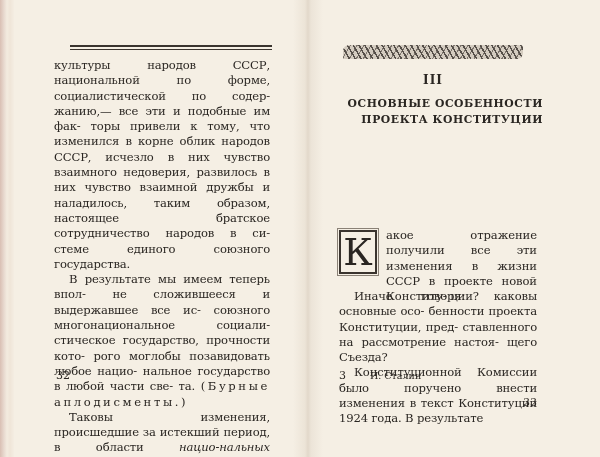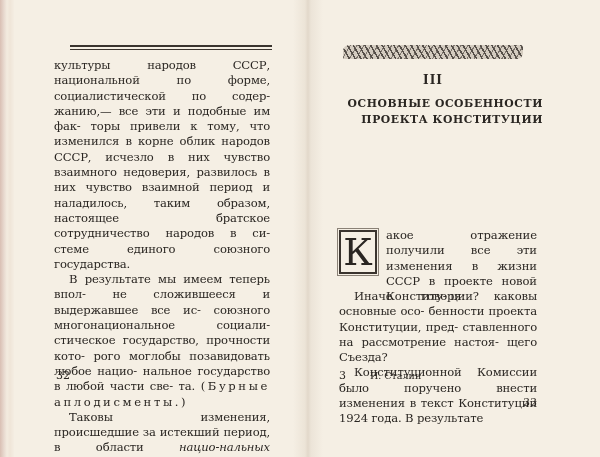--- a/index.html
+++ b/index.html
@@ -79,21 +79,21 @@
   <div class="page page-left">
     <div class="rule-top" style="left:56px;"></div>
     <div class="text-block" style="left:40px; top:58px; width:216px;">
       <p>
         <span>культуры народов СССР, национальной</span>
         <span>по форме, социалистической по содер-</span>
         <span>жанию,— все эти и подобные им фак-</span>
         <span>торы привели к тому, что изменился в</span>
         <span>корне облик народов СССР, исчезло в них</span>
         <span>чувство взаимного недоверия, развилось</span>
-        <span>в них чувство взаимной период и</span>
+        <span>в них чувство взаимной дружбы и</span>
         <span>наладилось, таким образом, настоящее</span>
         <span>братское сотрудничество народов в си-</span>
         <span>стеме единого союзного государства.</span>
       </p>
       <p class="indent">
         <span>В результате мы имеем теперь впол-</span>
         <span>не сложившееся и выдержавшее все ис-</span>
         <span>союзного многонациональное социали-</span>
         <span>стическое государство, прочности кото-</span>
         <span>рого моглобы позавидовать любое нацио-</span>

